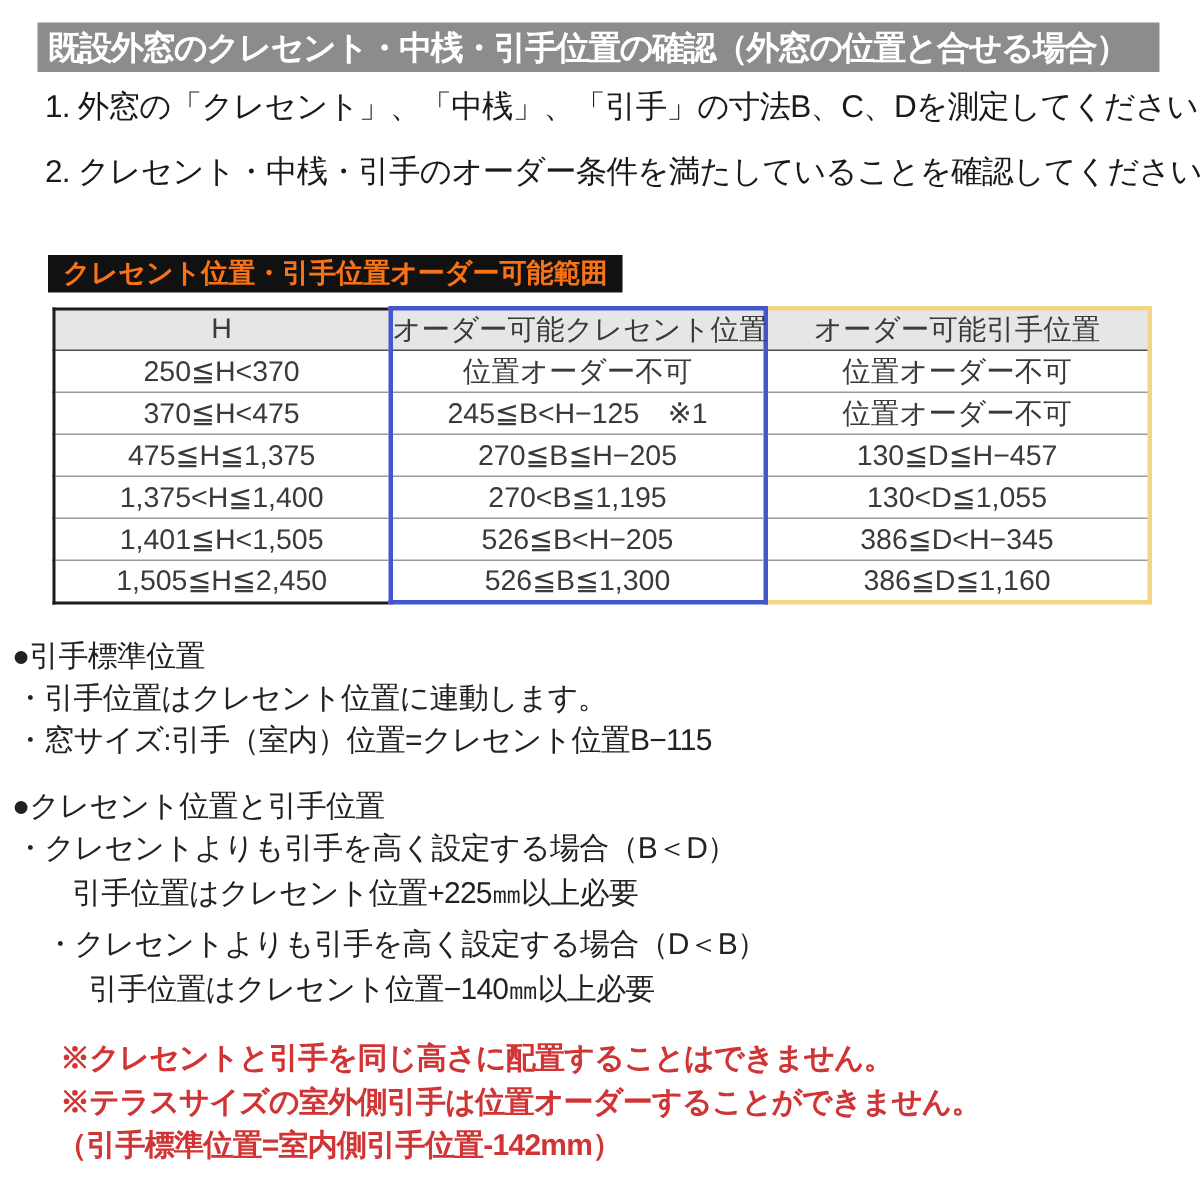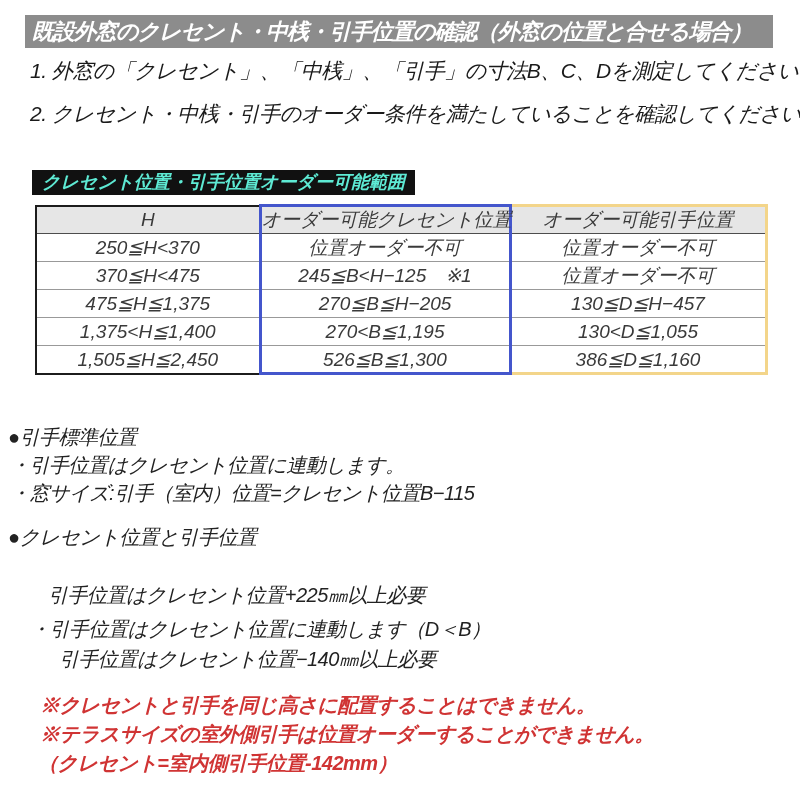--- a/index.html
+++ b/index.html
@@ -2,36 +2,36 @@
 <html style="--blue: #4456cc; --yellow: #f3d58a; --red: #d03434;"><head>
 <meta charset="utf-8">
 <style>
   * { margin:0; padding:0; box-sizing:border-box; }
   html,body { width:800px; height:800px; }
   body {
     background:#ffffff;
     font-family:"Liberation Sans", sans-serif;
     color:#1a1a1a;
   }
-  .page { position:relative; width:800px; height:800px; background:#ffffff; overflow:hidden;font-style:italic; }
+  .page { position:relative; width:800px; height:800px; background:#ffffff; overflow:hidden; }
 
   .title-bar {
     position:absolute; left:25px; top:15px; width:748px; height:33px;
     background:#8c8c8c; color:#ffffff;
     font-weight:bold; font-size:22px; line-height:33px;
     padding-left:7px; letter-spacing:-1px; white-space:nowrap; overflow:hidden;
   }
 
   .instr { position:absolute; left:30px; font-size:21px; letter-spacing:-0.5px; white-space:nowrap; }
   .instr-1 { top:57px; }
   .instr-2 { top:100px; }
 
   .table-label {
     position:absolute; left:32px; top:170px;
-    background:#111111; color:#5eead4;
+    background:#111111; color:#f97316;
     font-weight:bold; font-size:18px; line-height:25px;
     padding:0 10px; white-space:nowrap;
   }
 
   .order-table {
     position:absolute; left:35px; top:204px; width:730px;
     border-collapse:collapse; table-layout:fixed;
     font-size:19px; color:#3a3a3a;
   }
   .order-table col.w1 { width:224px; }
@@ -105,34 +105,40 @@
       <tr>
         <td>475≦H≦1,375</td>
         <td class="c-cres">270≦B≦H−205</td>
         <td class="c-hand">130≦D≦H−457</td>
       </tr>
       <tr>
         <td>1,375&lt;H≦1,400</td>
         <td class="c-cres">270&lt;B≦1,195</td>
         <td class="c-hand">130&lt;D≦1,055</td>
       </tr>
+      <tr>
+        <td>1,401≦H&lt;1,505</td>
+        <td class="c-cres">526≦B&lt;H−205</td>
+        <td class="c-hand">386≦D&lt;H−345</td>
+      </tr>
       <tr class="last">
         <td>1,505≦H≦2,450</td>
         <td class="c-cres">526≦B≦1,300</td>
         <td class="c-hand">386≦D≦1,160</td>
       </tr>
     </tbody>
   </table>
 
   <div class="tline sec-a-i1">・引手位置はクレセント位置に連動します。</div>
   <div class="tline sec-a-head">●引手標準位置</div>
   <div class="tline sec-a-i2">・窓サイズ:引手（室内）位置=クレセント位置B−115</div>
 
   <div class="tline sec-b-head">●クレセント位置と引手位置</div>
+  <div class="tline sec-b-c1">・クレセントよりも引手を高く設定する場合（B＜D）</div>
   <div class="tline sec-b-r1">引手位置はクレセント位置+225㎜以上必要</div>
-  <div class="tline sec-b-c2">・引手位置はクレセント位置に連動します（D＜B）</div>
+  <div class="tline sec-b-c2">・クレセントよりも引手を高く設定する場合（D＜B）</div>
   <div class="tline sec-b-r2">引手位置はクレセント位置−140㎜以上必要</div>
 
   <div class="note note-2">※テラスサイズの室外側引手は位置オーダーすることができません。</div>
   <div class="note note-1">※クレセントと引手を同じ高さに配置することはできません。</div>
-  <div class="note note-3">（クレセント=室内側引手位置-142mm）</div>
+  <div class="note note-3">（引手標準位置=室内側引手位置-142mm）</div>
 
 </div>
 
 </body></html>

